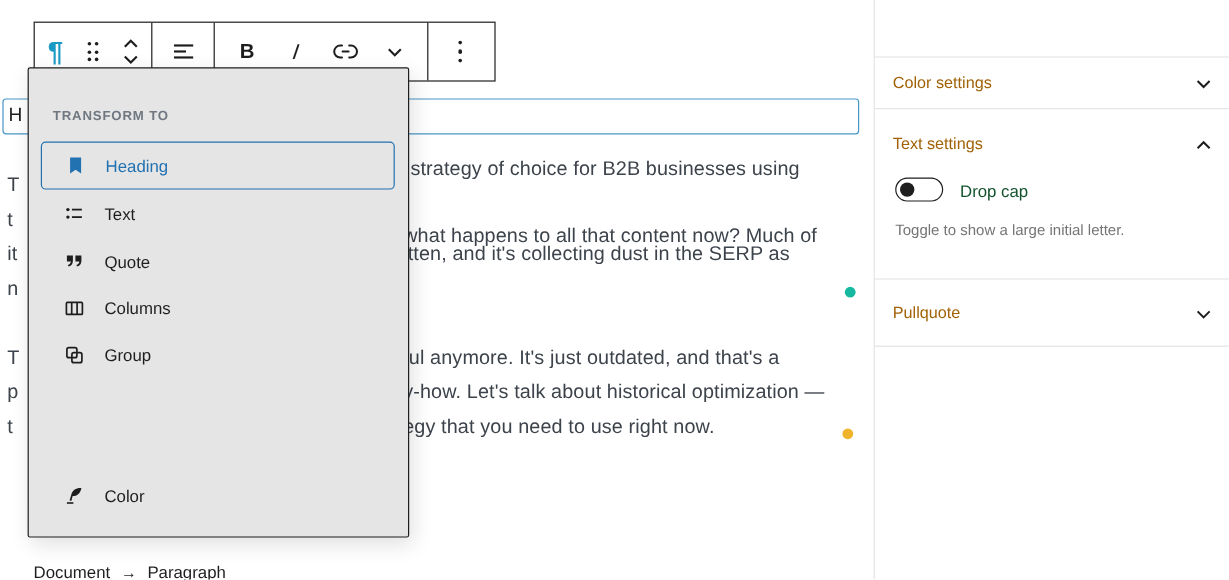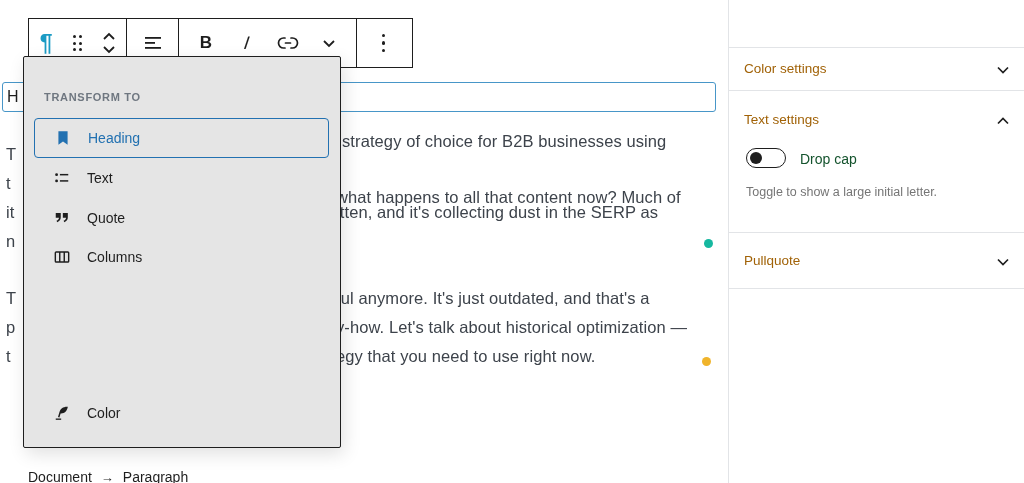--- a/index.html
+++ b/index.html
@@ -205,20 +205,29 @@
   <div class="menu-item" style="top:141px">
     <span class="mi-icon">
       <svg width="20" height="20" viewBox="0 0 24 24">
         <path d="M4.5 6h6v5.2c0 3-1.4 4.8-4.2 5.8l-.9-1.6c1.9-.8 2.8-1.9 3-3.6H4.5z" fill="#1e1e1e"></path>
         <path d="M13 6h6v5.2c0 3-1.4 4.8-4.2 5.8l-.9-1.6c1.9-.8 2.8-1.9 3-3.6H13z" fill="#1e1e1e"></path>
       </svg>
     </span>
     <span class="mi-label">Quote</span>
   </div>
 
+  <div class="menu-item" style="top:219px">
+    <span class="mi-icon">
+      <svg width="20" height="20" viewBox="0 0 24 24">
+        <rect x="4.5" y="4.5" width="10" height="10" rx="2" fill="none" stroke="#1e1e1e" stroke-width="1.7"></rect>
+        <rect x="9.5" y="9.5" width="10" height="10" rx="2" fill="none" stroke="#1e1e1e" stroke-width="1.7"></rect>
+      </svg>
+    </span>
+    <span class="mi-label">Group</span>
+  </div>
 
 
 
   <div class="menu-item" style="top:336px">
     <span class="mi-icon">
       <svg width="20" height="20" viewBox="0 0 24 24">
         <path d="M19 4.5c-5.5-.3-9 2.2-10.2 6.8l-1.6 5.6 1.7.5 1.4-4.9c4.6.3 7.8-2.8 8.7-8z" fill="#1e1e1e"></path>
         <rect x="4.5" y="18.6" width="6.5" height="1.6" fill="#1e1e1e"></rect>
       </svg>
     </span>

